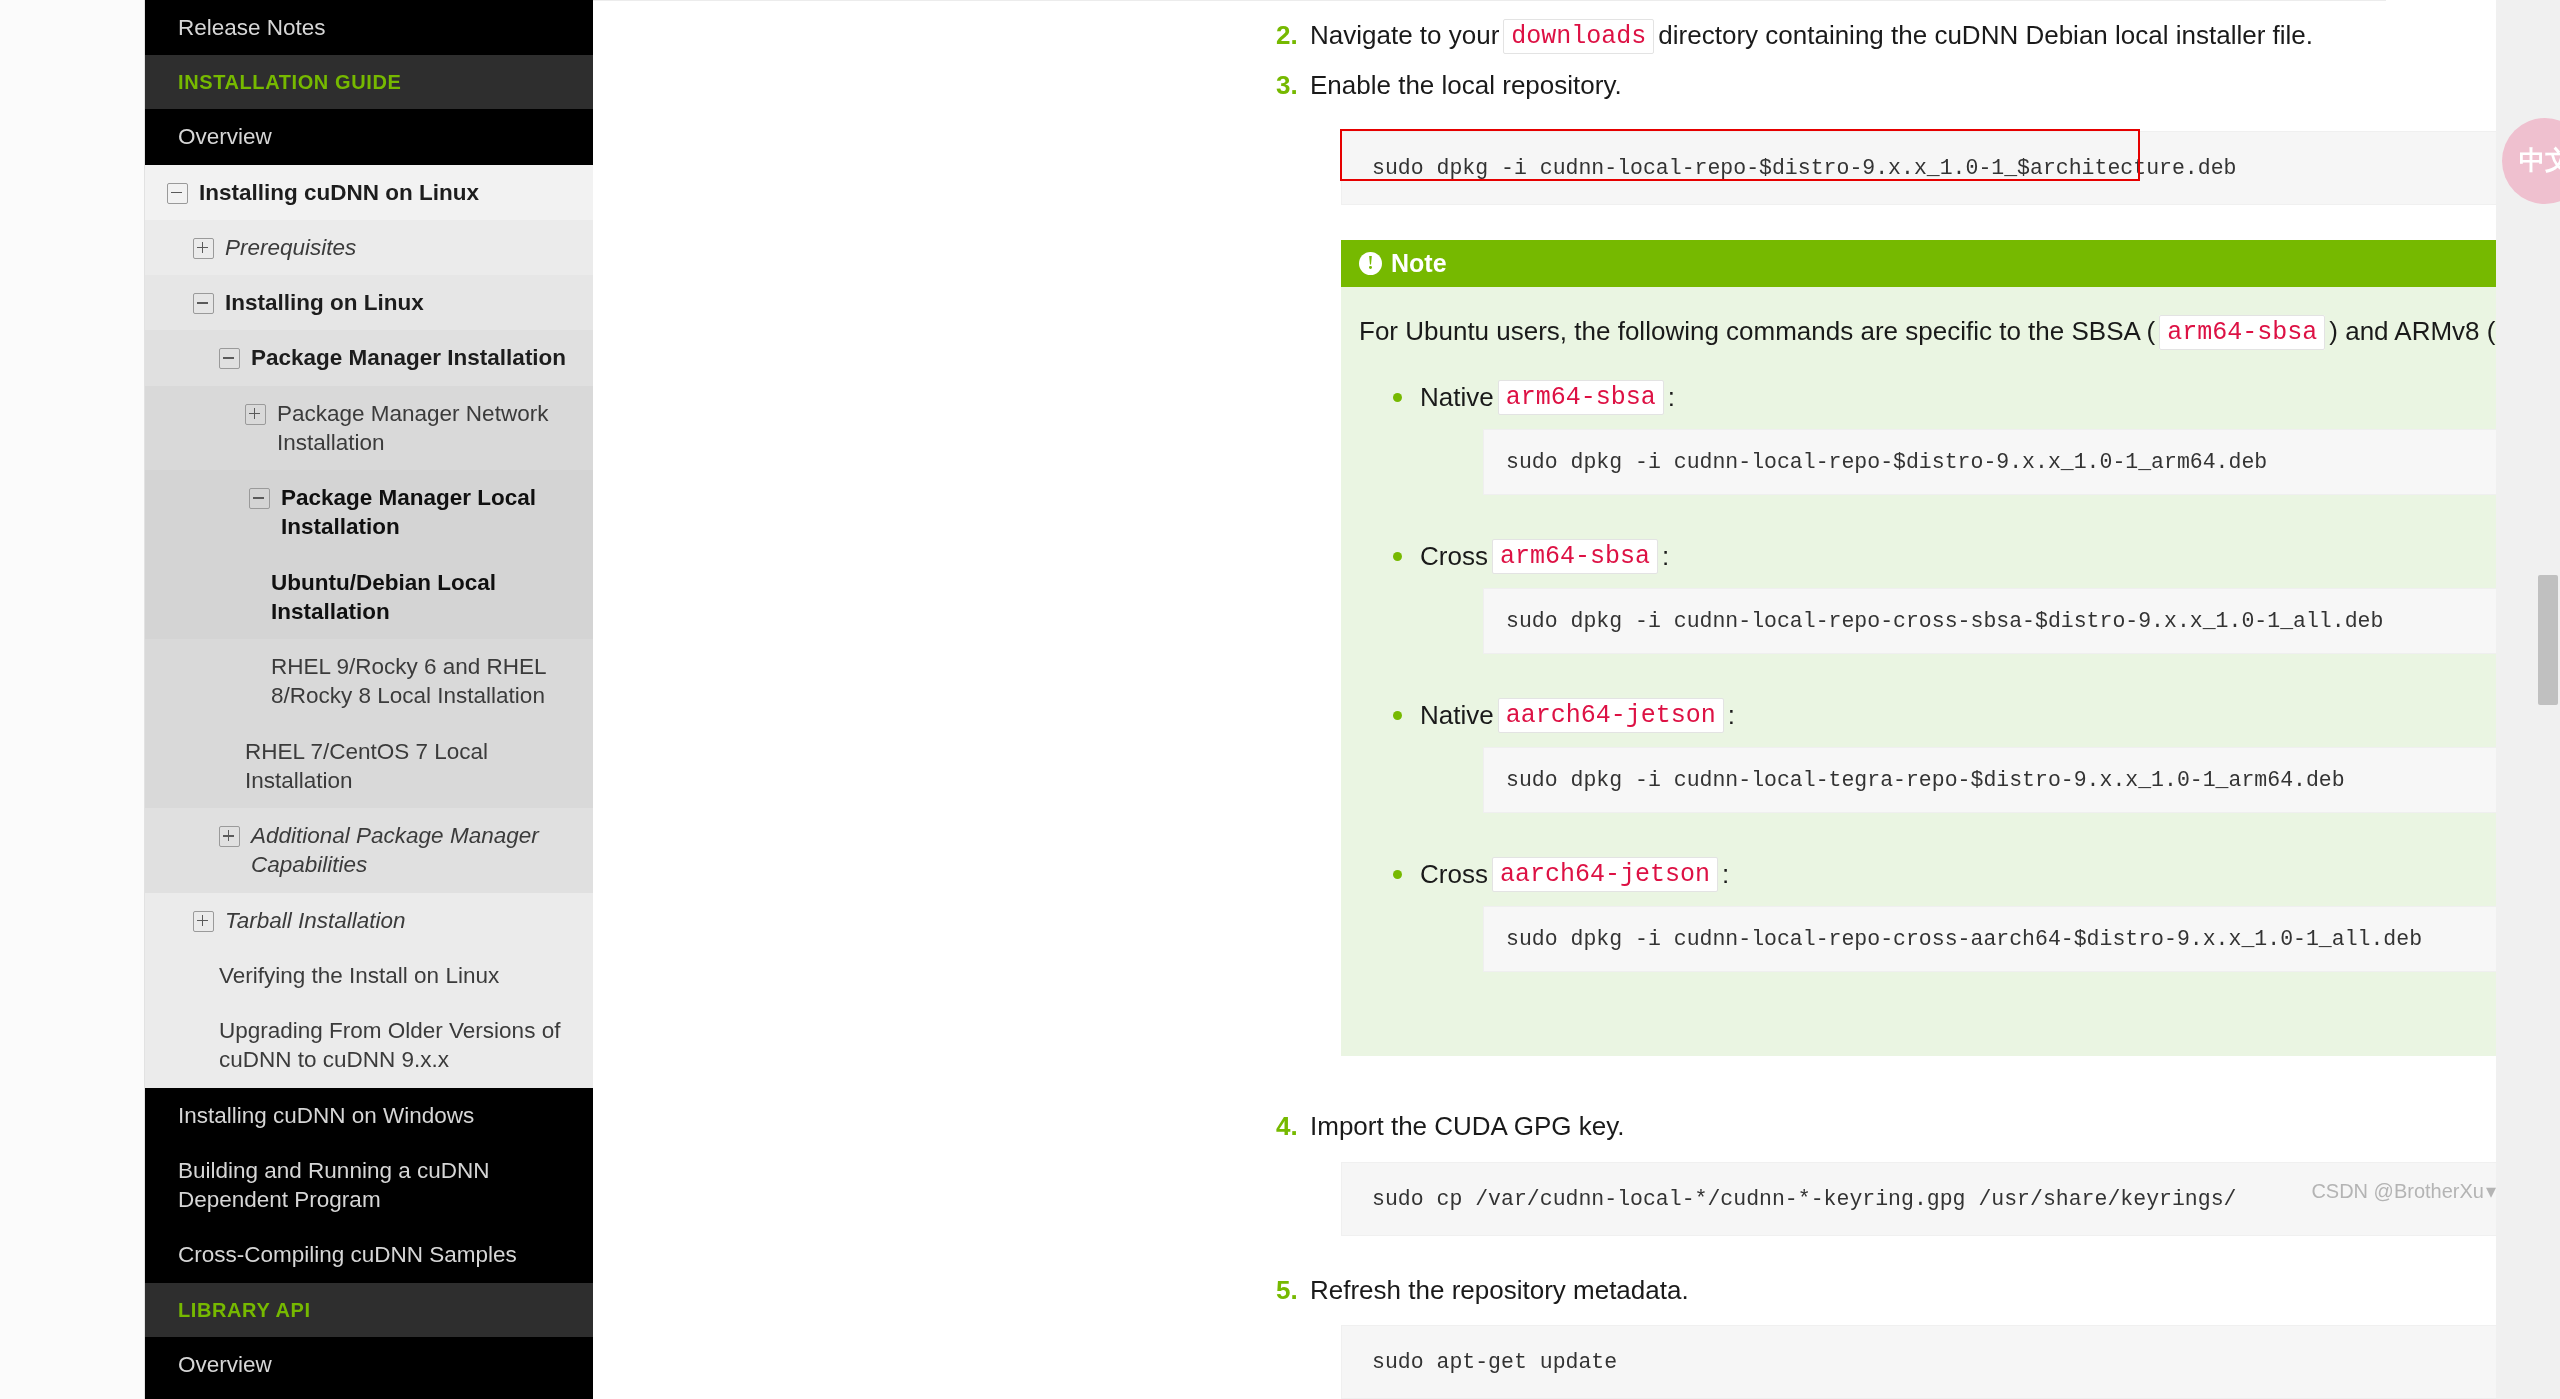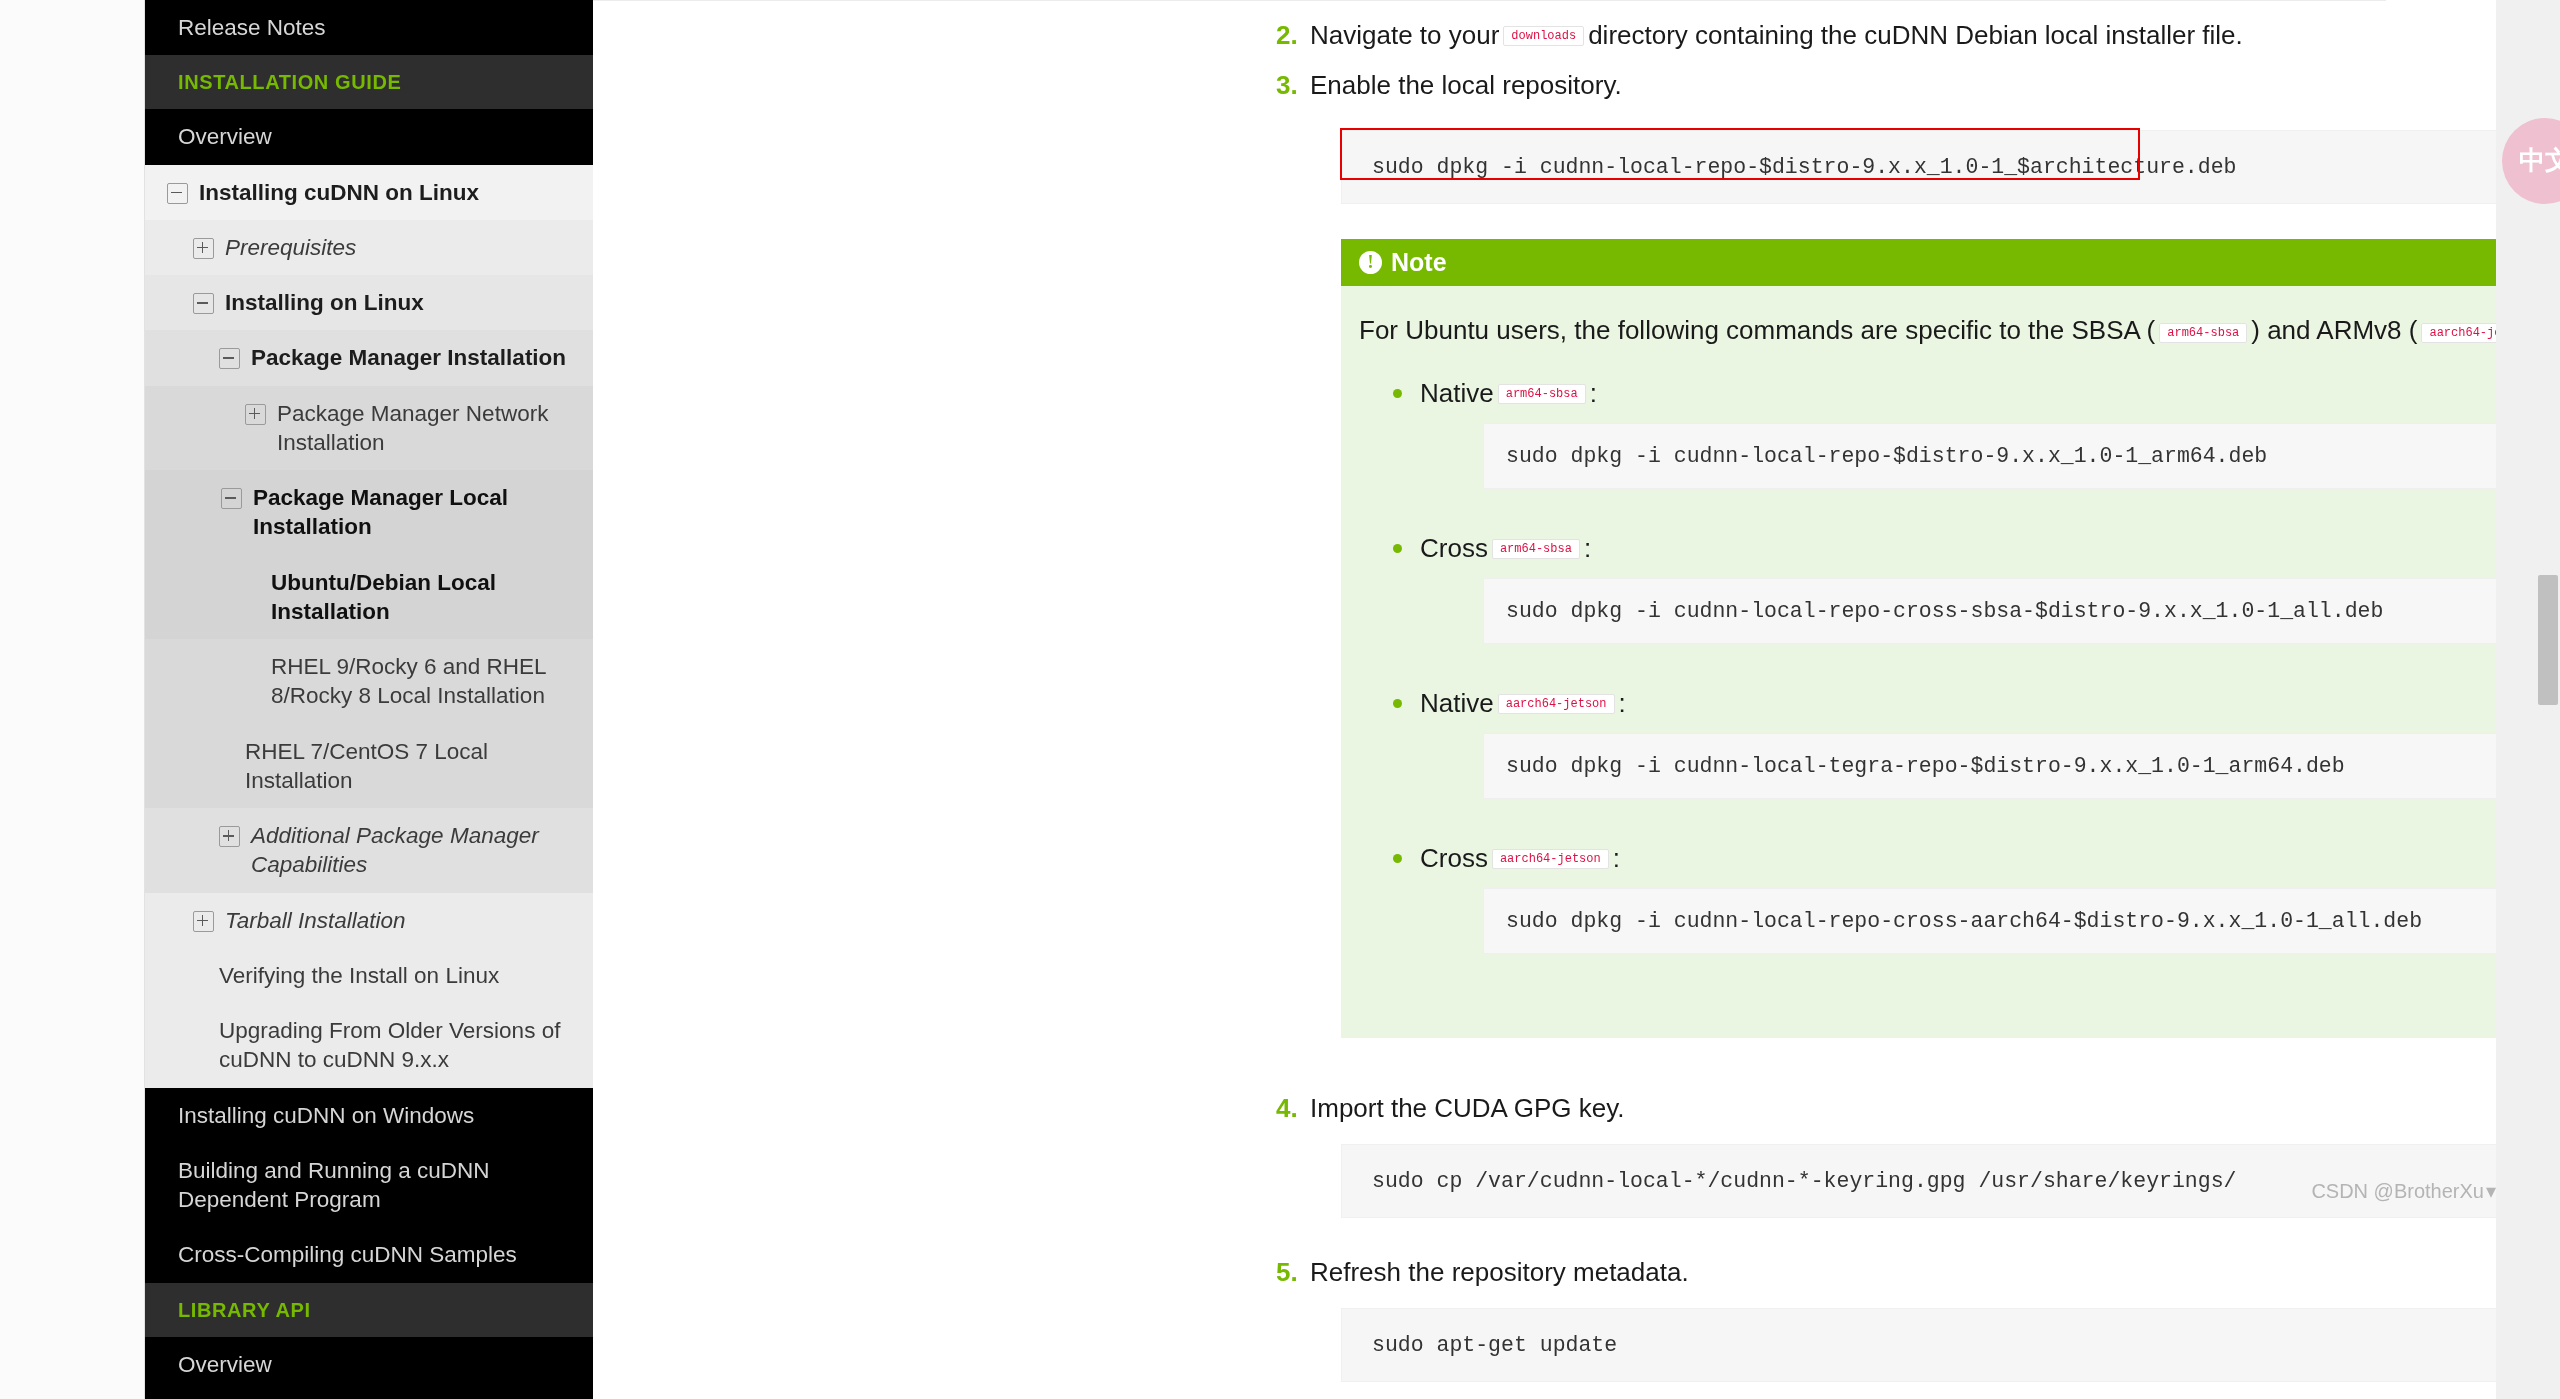--- a/index.html
+++ b/index.html
@@ -50,21 +50,21 @@
     padding:14px 0 14px 33px;
     text-transform:uppercase;
   }
   .nav-dark.lvl0{ padding:13px 20px 13px 33px; }
   .lite0{ background:#f2f2f2; color:#1d1d1d; font-weight:bold; padding:13px 18px 13px 22px; }
   .lite1{ background:#ebebeb; color:#3b3b3b; padding:13px 18px 13px 48px;font-style:italic; }
   .lite1b{ background:#e6e6e6; color:#1d1d1d; font-weight:bold; padding:13px 18px 13px 48px; }
   .lite2{ background:#e0e0e0; color:#3b3b3b; padding:13px 18px 13px 74px;font-style:italic; }
   .lite2b{ background:#e0e0e0; color:#1d1d1d; font-weight:bold; padding:13px 18px 13px 74px; }
   .lite3{ background:#d9d9d9; color:#3b3b3b; padding:13px 18px 13px 100px; }
-  .lite3b{ background:#d4d4d4; color:#101010; font-weight:bold; padding:13px 18px 13px 76px; }
+  .lite3b{ background:#d4d4d4; color:#101010; font-weight:bold; padding:13px 18px 13px 104px; }
   .lite-plain{ background:#ebebeb; color:#3b3b3b; padding:13px 18px 13px 74px; }
 
   .toggle{
     display:inline-block;
     width:19px;height:19px;
     flex:0 0 19px;
     border:1px solid #9a9a9a;
     border-radius:2px;
     position:relative;
     margin-right:11px;
@@ -106,21 +106,21 @@
   }
   .step-num{
     color:#76b900;
     font-weight:bold;
     min-width:26px;
     margin-right:8px;
     flex:0 0 auto;
   }
   .code-inline{
     font-family:"Liberation Mono", monospace;
-    font-size:12px;
+    font-size:25px;
     color:#d14;
     background:#fff;
     border:1px solid #e3e3e3;
     border-radius:2px;
     padding:2px 7px;
     margin:0 4px;
     white-space:nowrap;
     vertical-align:middle;
   }
   .codeblock{

